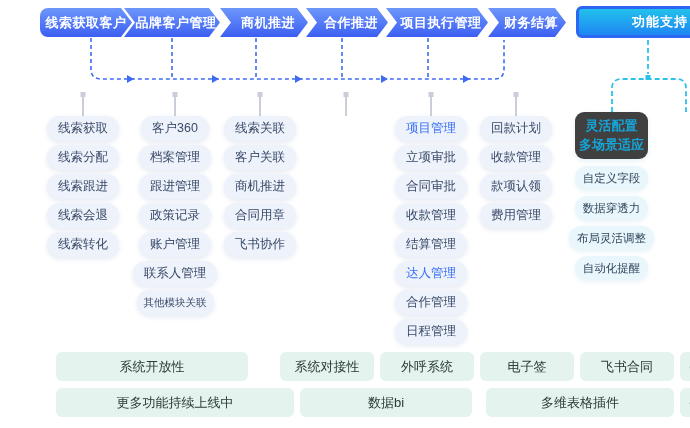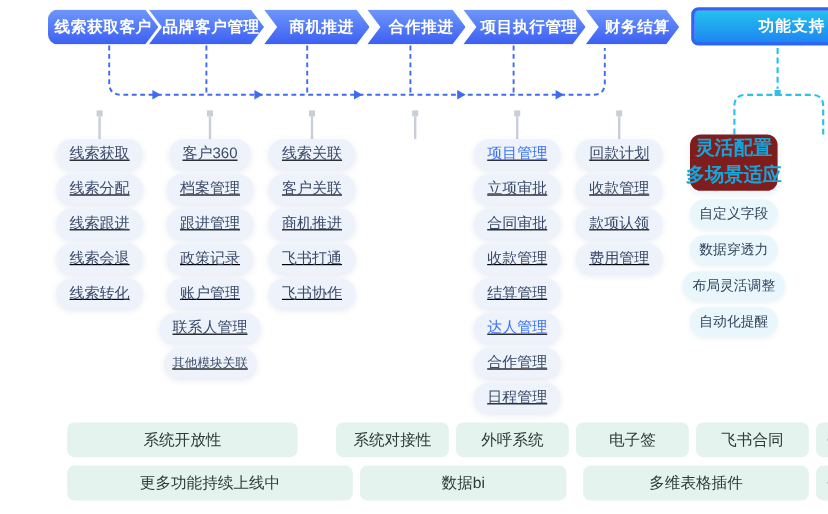--- a/index.html
+++ b/index.html
@@ -19,32 +19,32 @@
     border-radius:8px 0 0 8px; padding-left:0; }
 
   
   .support-btn { position:absolute; left:540px; top:6px; width:145px; height:32px; z-index:2;
     display:flex; align-items:center; justify-content:center;
     background:linear-gradient(180deg,#22c1ec 0%,#1e86f3 100%);
     border:3px solid #2e66f4; border-radius:6px;
     color:#fff; font-size:13px; font-weight:bold; letter-spacing:1px;padding-left:23px; }
 
   
-  .col { position:absolute; top:116px; display:flex; flex-direction:column; align-items:center; gap:4px; z-index:2;text-decoration:underline; }
+  .col { position:absolute; top:116px; display:flex; flex-direction:column; align-items:center; gap:4px; z-index:2; }
   .pill { height:25px; display:flex; align-items:center; justify-content:center;
     padding:0 11px; border-radius:13px; background:#edf2fb; color:#3a4a68;
     font-size:12.5px; white-space:nowrap; box-shadow:0 2px 5px rgba(40,70,150,.12); }
   .pill.small { font-size:10.5px; padding:0 7px; }
   .pill.hl { color:#3a70f8; }
 
   
   .sup-col { position:absolute; top:112px; display:flex; flex-direction:column; align-items:center; z-index:2; }
-  .sup-head { width:100%; height:47px; border-radius:9px; background:#7f1d1d;
+  .sup-head { width:100%; height:47px; border-radius:9px; background:#404040;
     display:flex; flex-direction:column; align-items:center; justify-content:center;
-    color:#16a5d8; font-size:16px; font-weight:bold; line-height:1.4; white-space:nowrap;
+    color:#16a5d8; font-size:13px; font-weight:bold; line-height:1.4; white-space:nowrap;
     box-shadow:0 2px 5px rgba(30,140,190,.12); margin-bottom:7px; }
   .sup-pill { height:24px; display:flex; align-items:center; justify-content:center;
     padding:0 8px; border-radius:12px; background:#e9f6fb; color:#30455c;
     font-size:11.5px; white-space:nowrap; margin-bottom:6px; box-shadow:0 2px 4px rgba(30,140,190,.10); }
   .sup-pill.tiny { font-size:9.5px; padding:0 5px; }
 
   
   .bar { position:absolute; height:29px; border-radius:6px; background:#e4f3ed;
     display:flex; align-items:center; justify-content:center;
     color:#2b3b37; font-size:13px; white-space:nowrap; z-index:2; }
@@ -120,21 +120,21 @@
     <div class="pill">政策记录</div>
     <div class="pill">账户管理</div>
     <div class="pill">联系人管理</div>
     <div class="pill small">其他模块关联</div>
   </div>
 
   <div class="col" style="left:182px;width:84px">
     <div class="pill">线索关联</div>
     <div class="pill">客户关联</div>
     <div class="pill">商机推进</div>
-    <div class="pill">飞书打通</div>
+    <div class="pill">合同用章</div>
     <div class="pill">飞书协作</div>
   </div>
 
 
   <div class="col" style="left:350px;width:90px">
     <div class="pill hl">项目管理</div>
     <div class="pill">立项审批</div>
     <div class="pill">合同审批</div>
     <div class="pill">收款管理</div>
     <div class="pill">结算管理</div>

